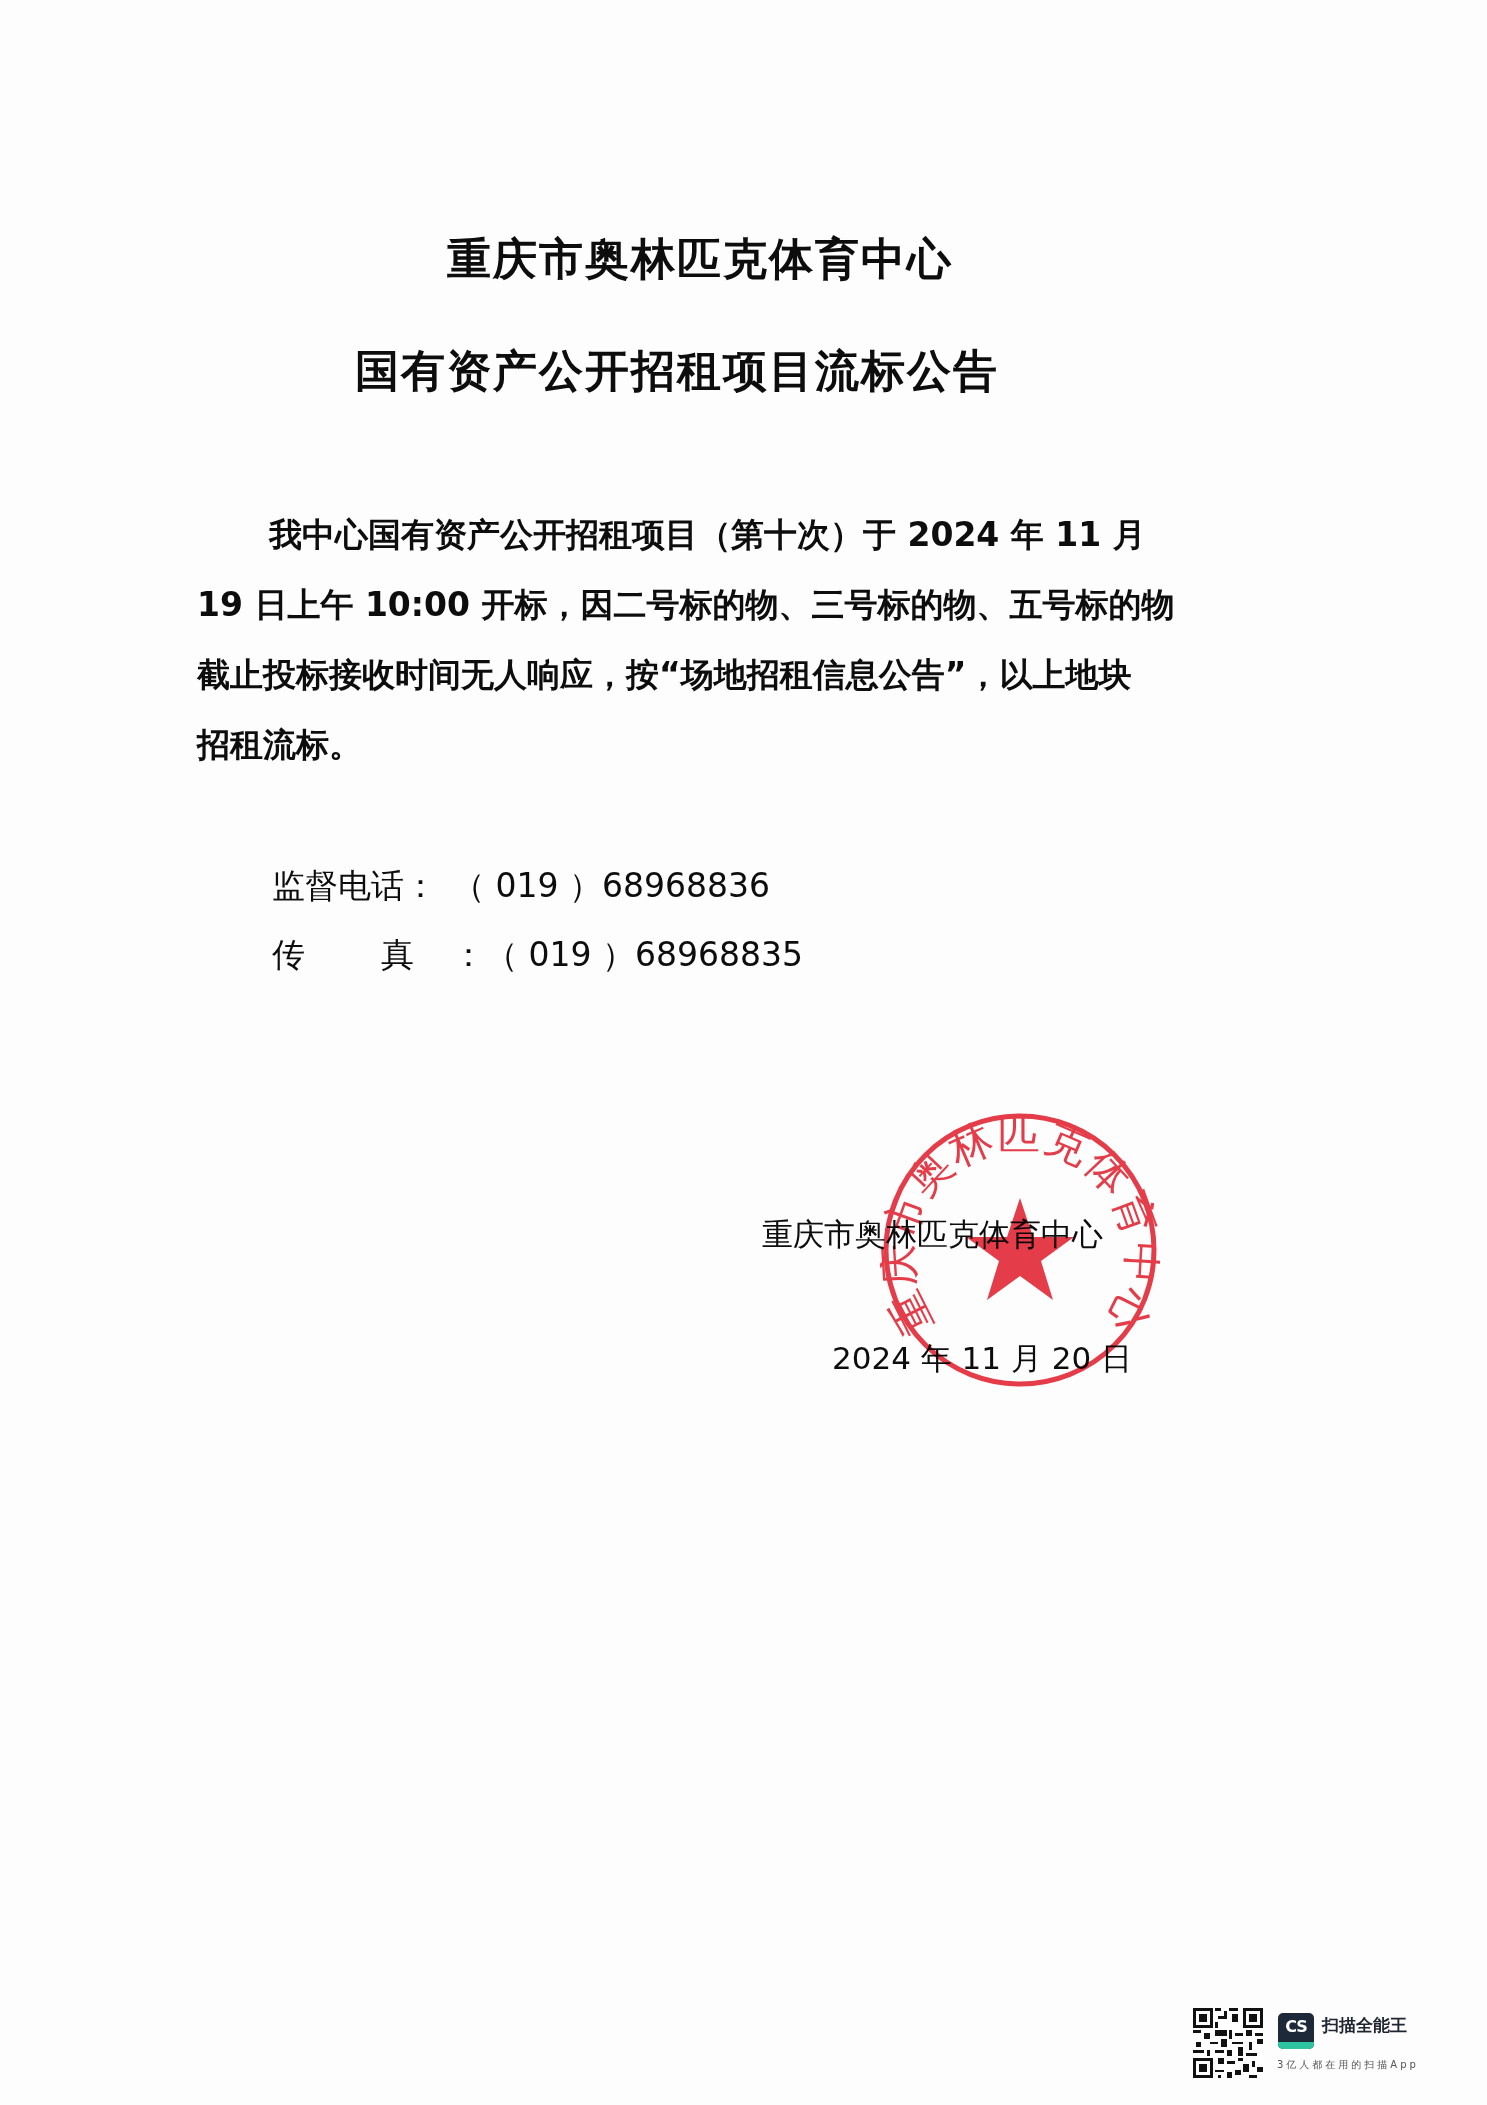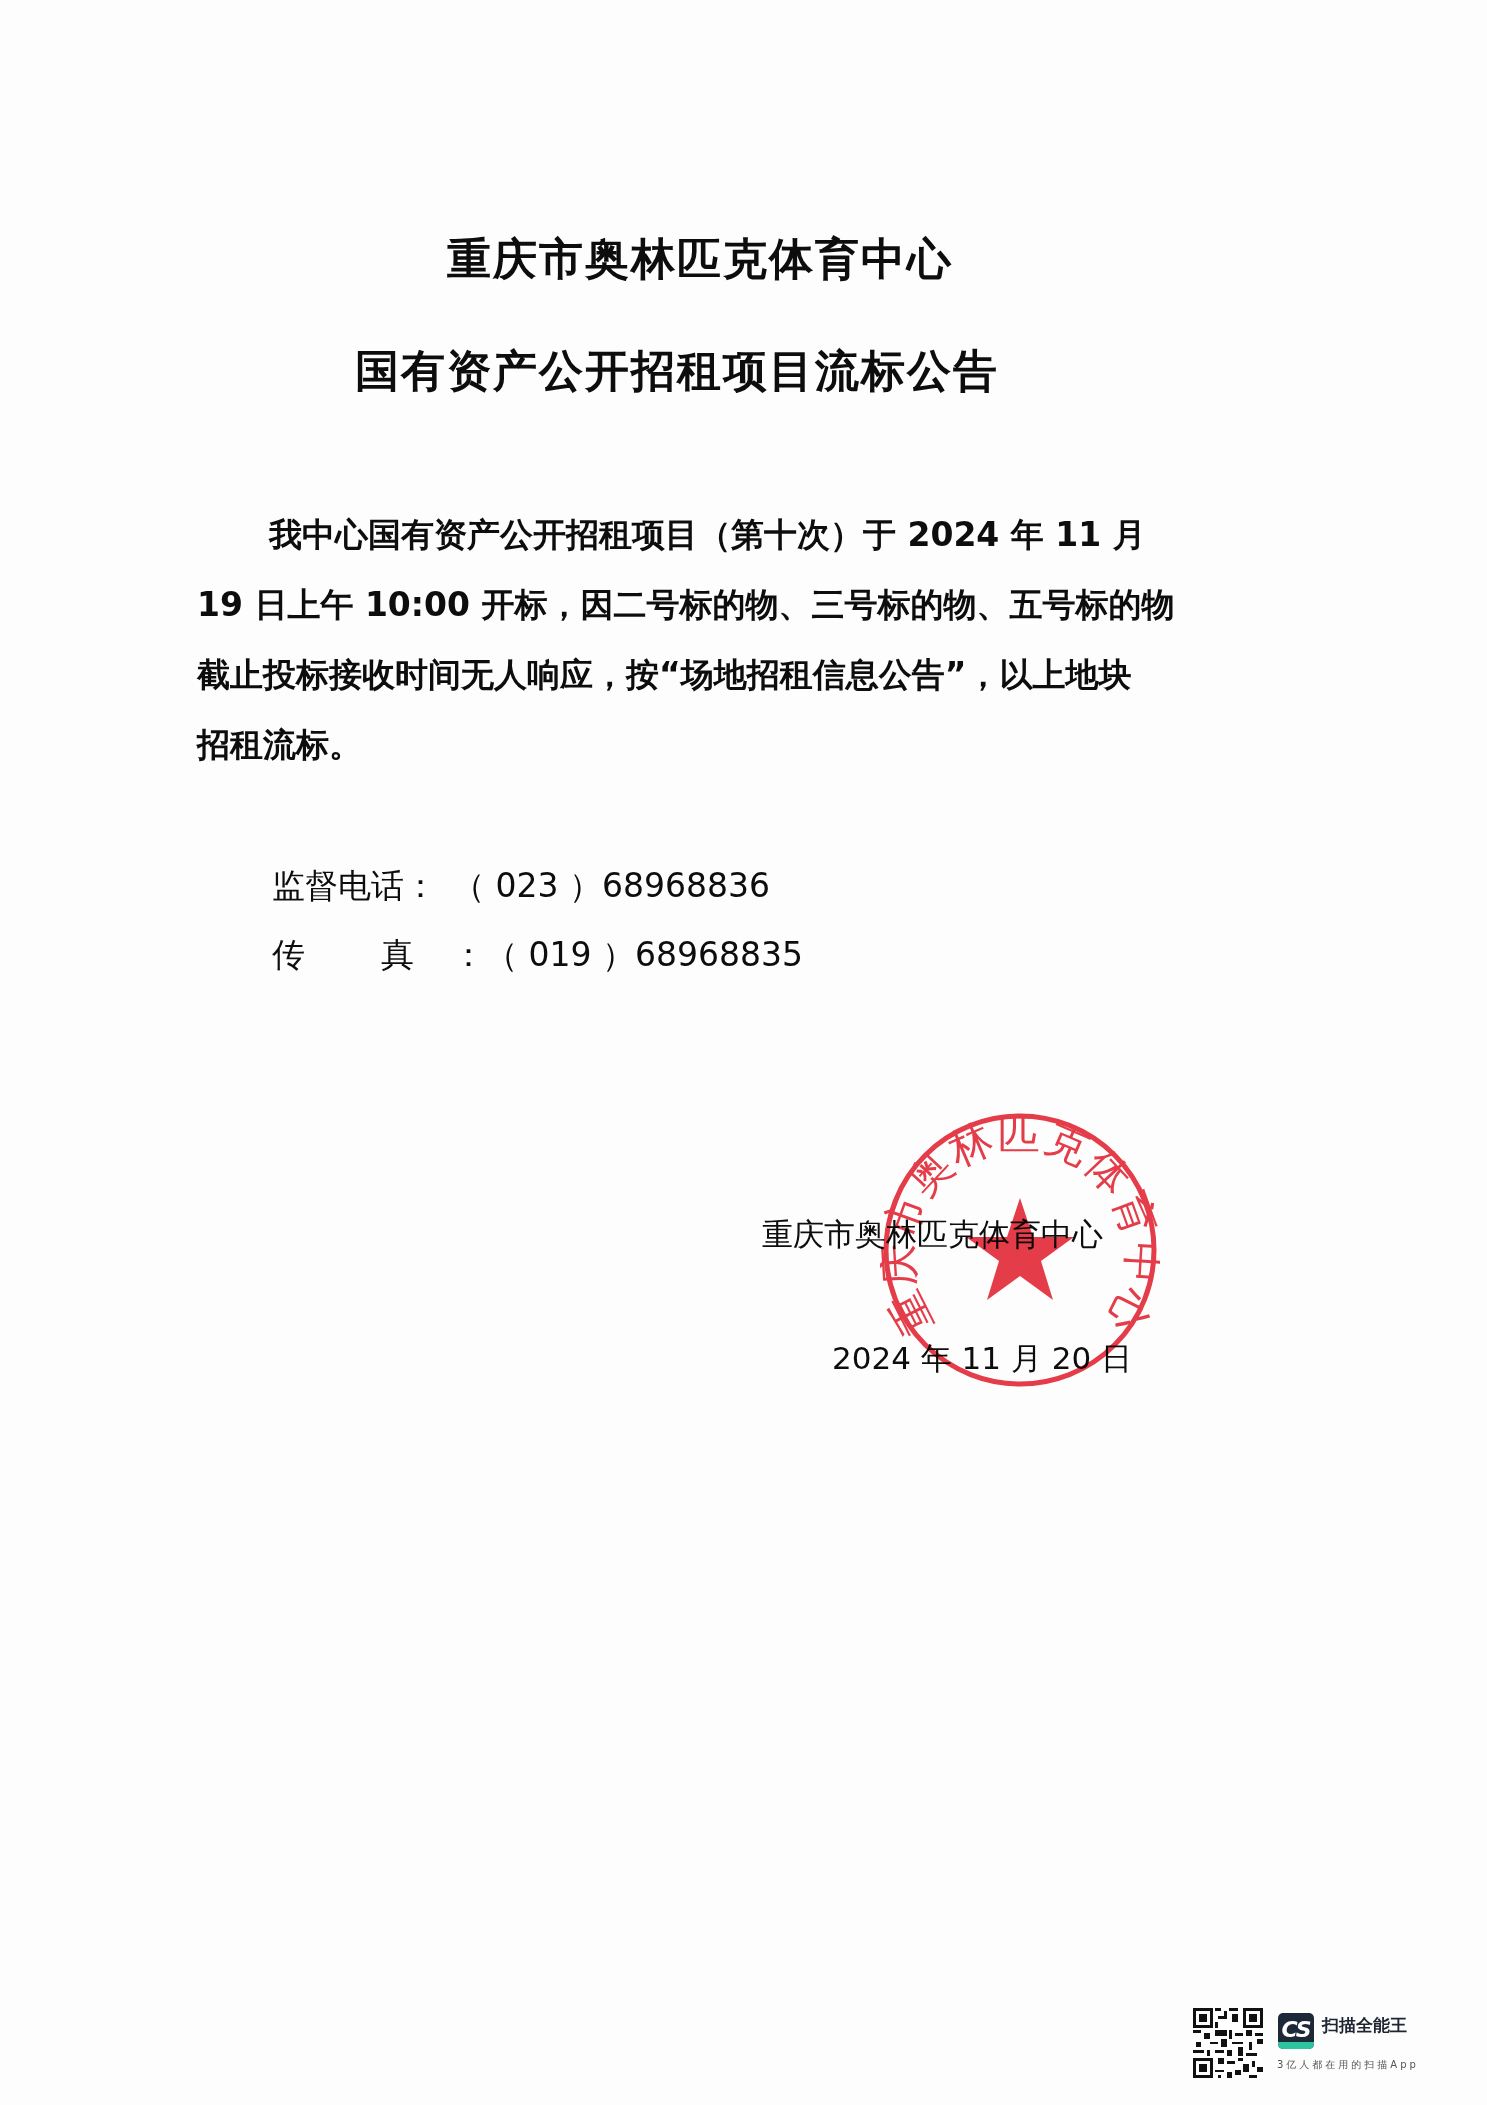--- a/index.html
+++ b/index.html
@@ -48,23 +48,22 @@
 
   .watermark { position: absolute; left: 1193px; top: 2008px; width: 270px; height: 75px; }
   .qr { position: absolute; left: 0; top: 0; width: 70px; height: 70px; }
   .cs-logo {
     position: absolute; left: 85px; top: 5px; width: 36px; height: 36px;
     border-radius: 5px; overflow: hidden; background: #1d2838;
   }
   .cs-logo .teal { position: absolute; left: 0; right: 0; bottom: 0; height: 7px; background: #2ec4a0; }
   .cs-logo .cs-text {
     position: absolute; left: 0; right: 0; top: 4px; text-align: center;
-    color: #ffffff; font-weight: bold; font-size: 22px; letter-spacing: -1px;
+    color: #ffffff; font-weight: bold; font-size: 16px; letter-spacing: -1px;
     font-family: "DejaVu Sans", sans-serif;
-    font-style: italic;
   }
   .cs-name {
     position: absolute; left: 129px; top: 6px; font-size: 17px; color: #1e2530;
     font-weight: bold; white-space: nowrap;
   }
   .cs-tag {
     position: absolute; left: 84px; top: 50px; font-size: 10px; color: #555;
     letter-spacing: 3px; white-space: nowrap;
   }
 </style>
@@ -77,21 +76,21 @@
   <div class="title title-2">国有资产公开招租项目流标公告</div>
 
   <div class="body-para">
     <span class="body-line indent">我中心国有资产公开招租项目（第十次）于 2024 年 11 月</span>
     <span class="body-line">19 日上午 10:00 开标，因二号标的物、三号标的物、五号标的物</span>
     <span class="body-line">截止投标接收时间无人响应，按“场地招租信息公告”，以上地块</span>
     <span class="body-line">招租流标。</span>
   </div>
 
   <div class="contact contact-1">
-    <span class="lbl"><span>监督电话</span><span>：</span></span><span>（ 023 ）68968836</span>
+    <span class="lbl"><span>监督电话</span><span>：</span></span><span>（ 019 ）68968836</span>
   </div>
 
   <div class="contact contact-2">
     <span class="lbl-fax">
       <span>传</span>
       <span>真</span>
     </span><span>：</span><span>（ 019 ）68968835</span>
   </div>
 
   <div class="sig sig-org">重庆市奥林匹克体育中心</div>

